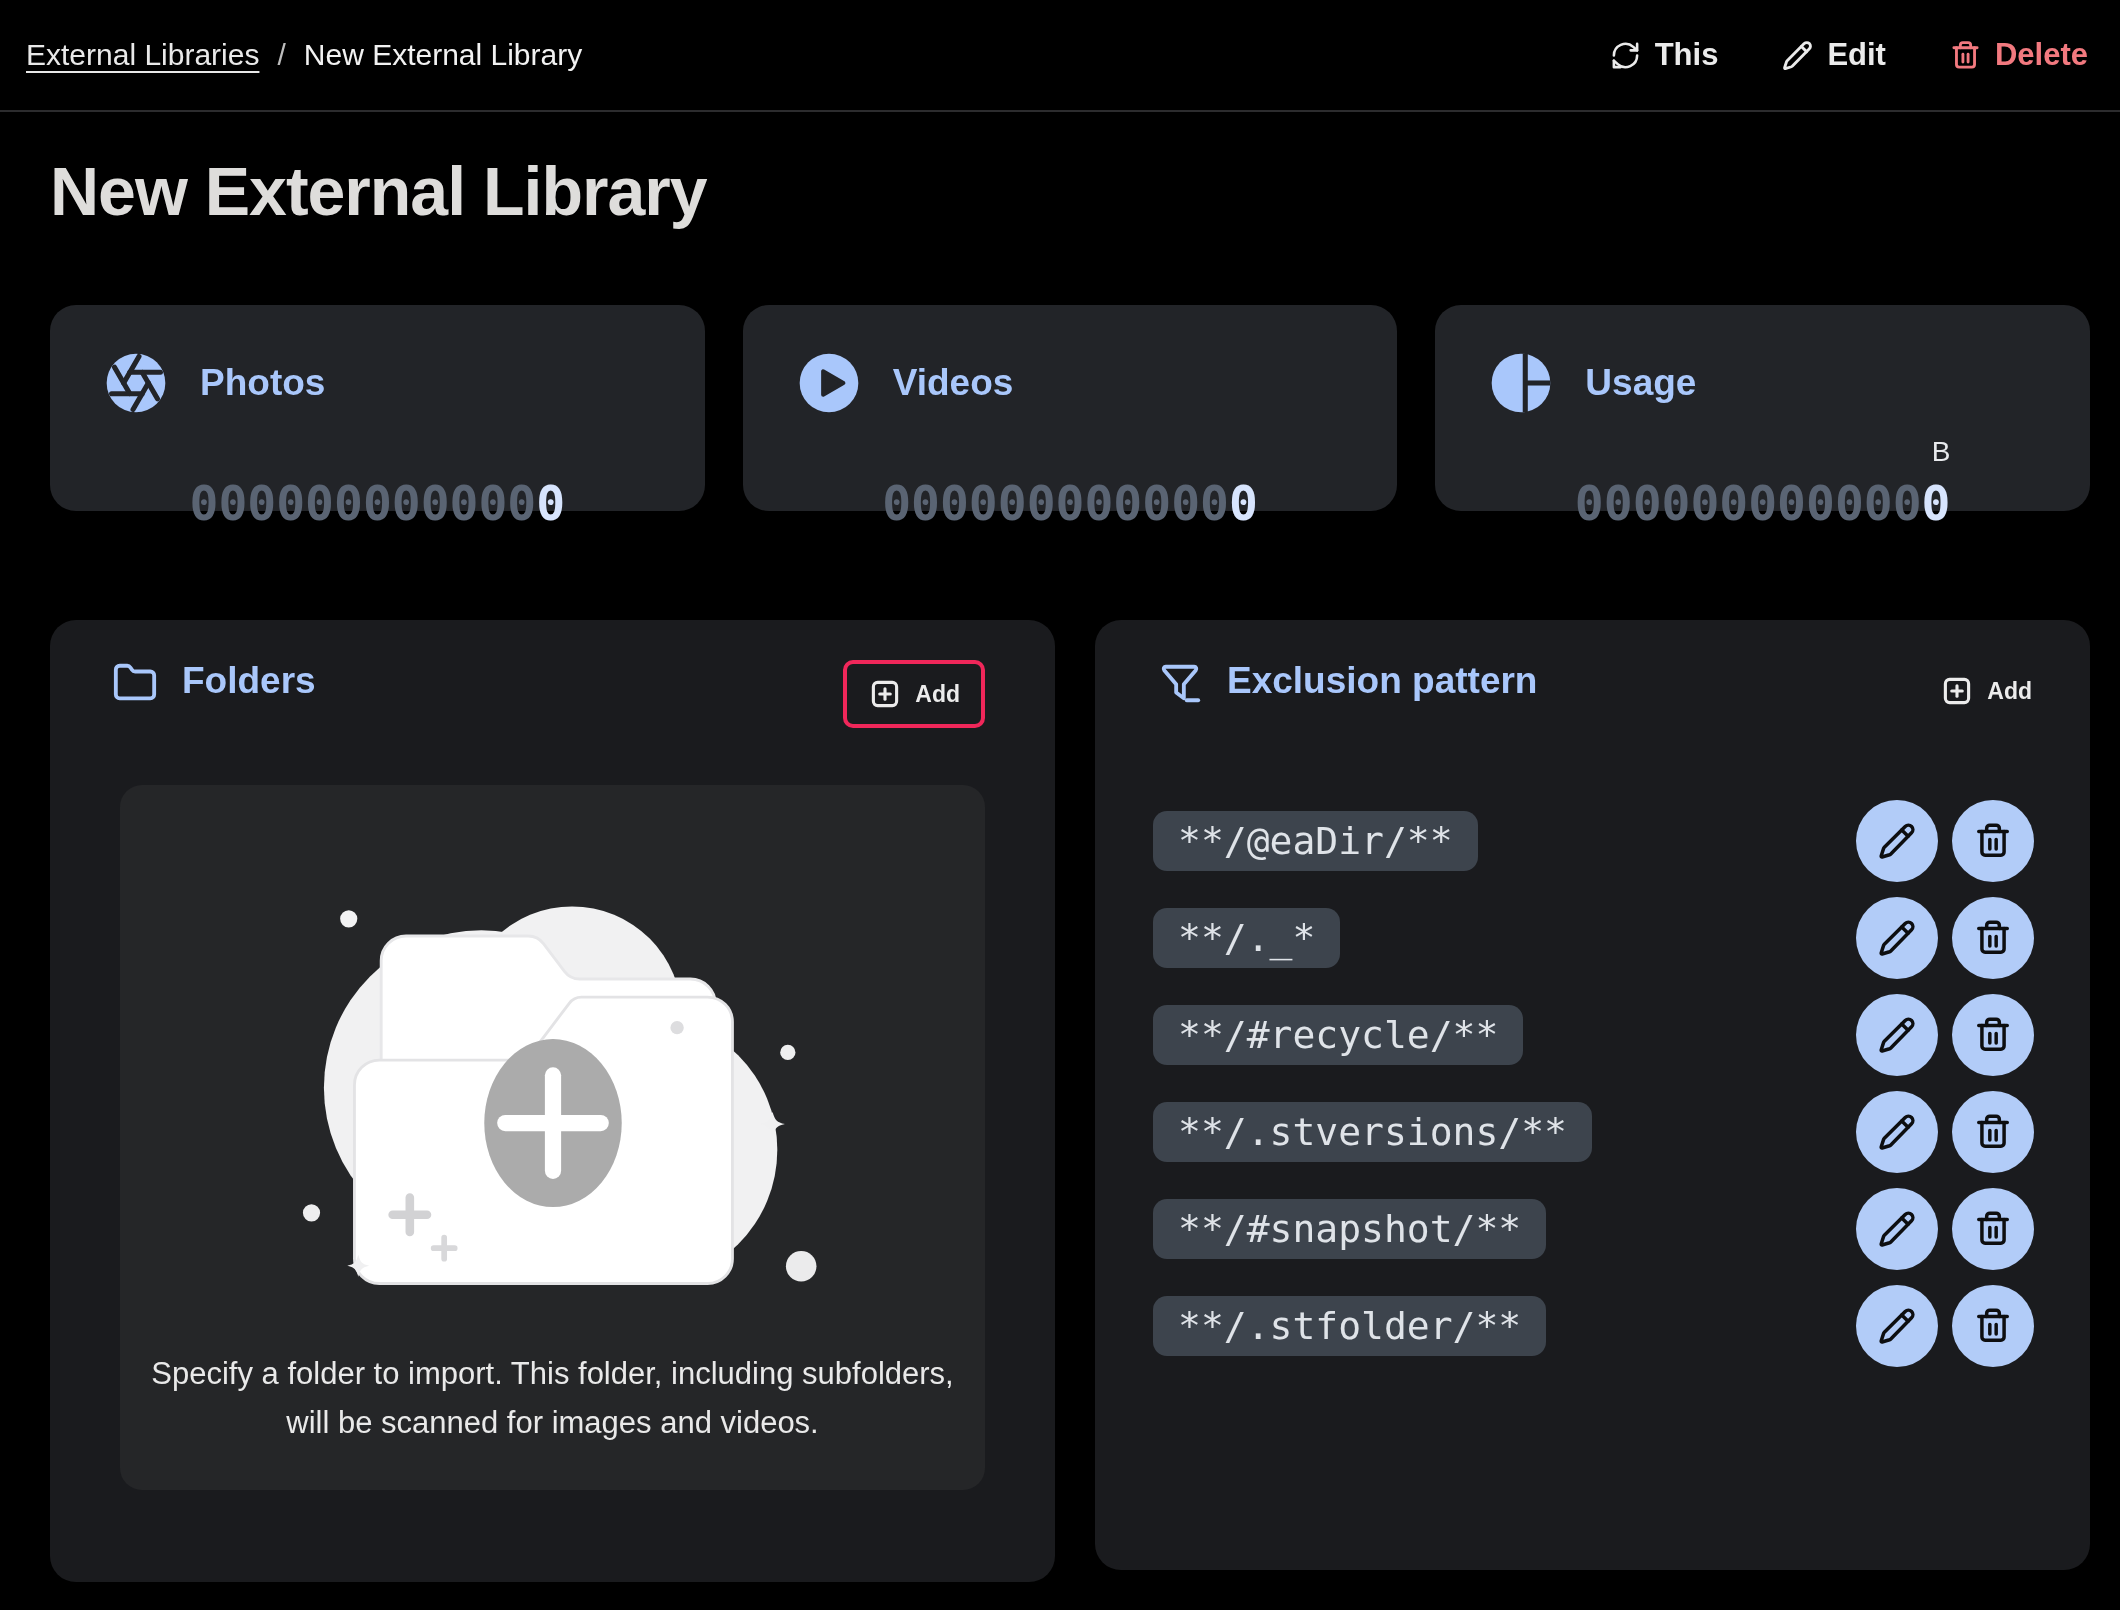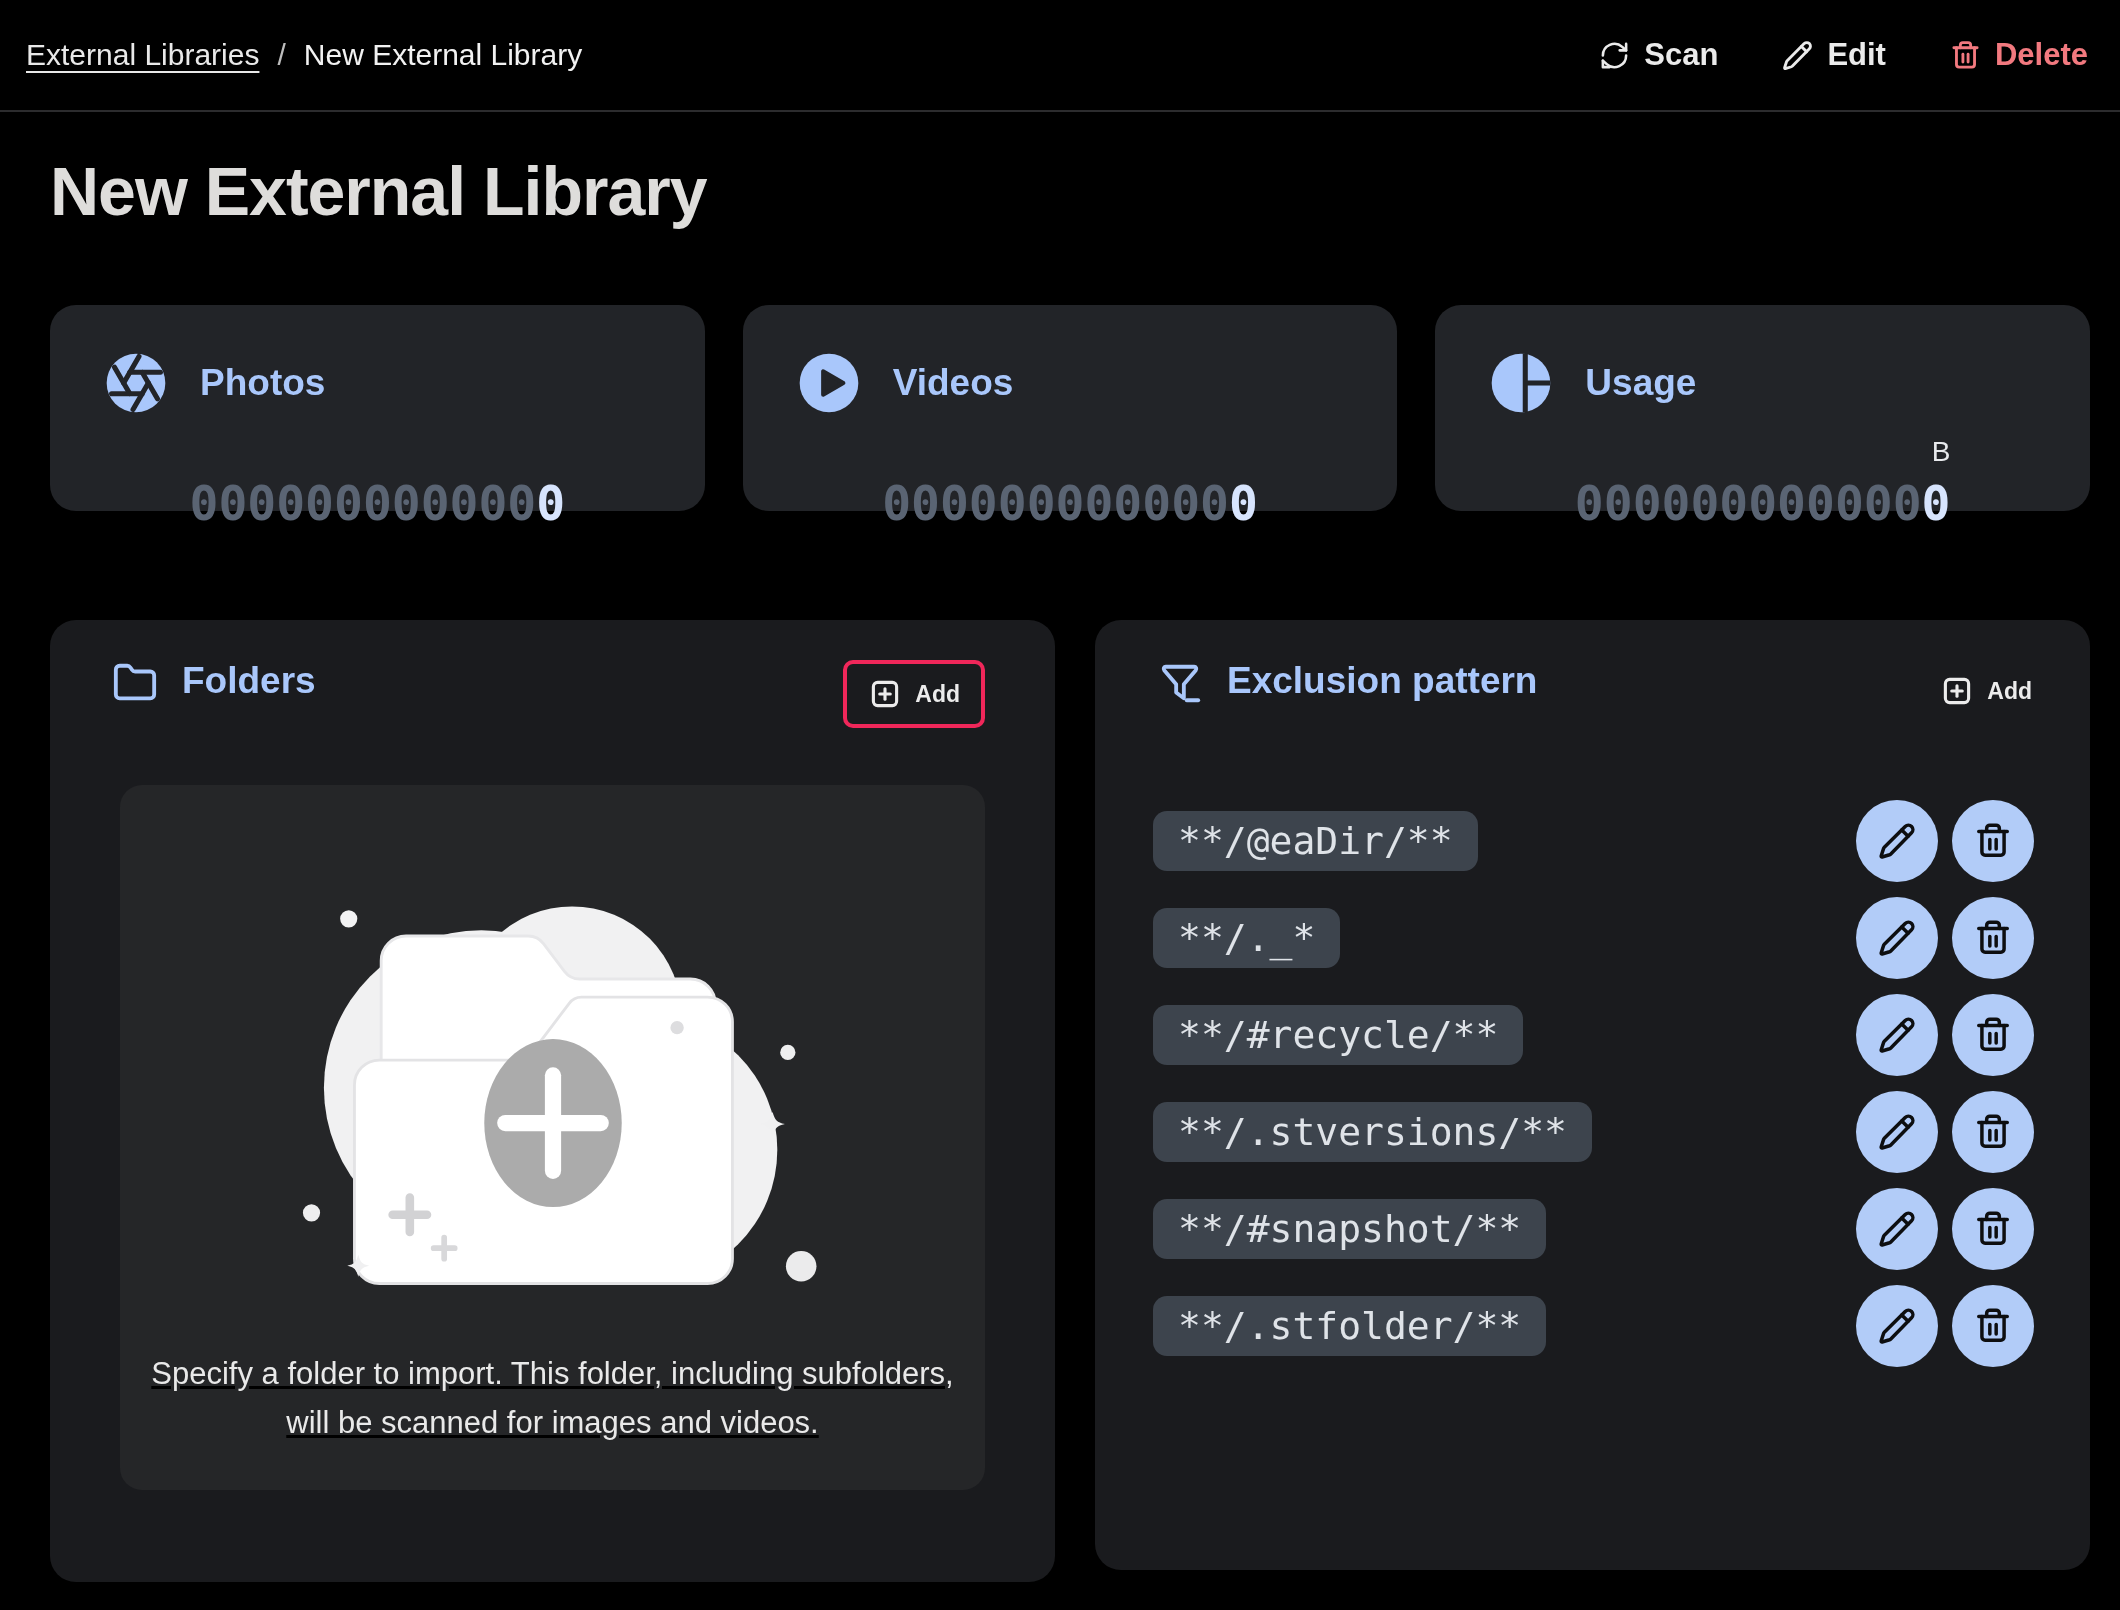--- a/index.html
+++ b/index.html
@@ -67,21 +67,21 @@
     border:none;cursor:pointer;font-family:inherit;font-size:23px;font-weight:600;
     color:var(--text-light);}
   .add-btn .ic{width:34px;height:34px;}
   .add-btn.folders-add{right:70px;top:40px;border:4px solid var(--highlight-ring);
     border-radius:10px;padding:13px 21px;}
   .add-btn.exclusion-add{right:58px;top:54px;}
 
   
   .empty-card{position:absolute;left:70px;top:165px;width:865px;height:705px;
     background:var(--inner-card-bg);border-radius:22px;display:flex;flex-direction:column;
-    align-items:center;padding-top:88px;text-decoration:underline;}
+    align-items:center;padding-top:88px;}
   .empty-caption{margin-top:56px;width:820px;text-align:center;font-size:31px;
     line-height:49px;font-weight:500;color:#e9e9e9;}
 
   
   .pattern-list{position:absolute;left:58px;right:56px;top:172px;}
   .pattern-row{display:flex;align-items:center;height:97px;}
   .pattern-pill{display:inline-flex;align-items:center;height:60px;padding:0 25px;
     background:var(--pill-bg);border-radius:14px;font-family:"DejaVu Sans Mono",monospace;
     font-size:38px;font-weight:500;color:#dfe3e8;margin-right:auto;}
   .row-actions{display:flex;align-items:center;gap:14px;}
@@ -170,21 +170,21 @@
     <div class="breadcrumb">
       <span class="crumb-link">External Libraries</span>
       <span class="crumb-sep">/</span>
       <span class="crumb-current">New External Library</span>
     </div>
     <div class="header-actions">
       <button class="hbtn">
         <svg class="ic">
             <use href="#i-sync"></use>
           </svg>
-        <span>Scan</span>
+        <span>This</span>
       </button>
       <button class="hbtn">
         <svg class="ic">
             <use href="#i-pencil"></use>
           </svg>
         <span>Edit</span>
       </button>
       <button class="hbtn danger">
         <svg class="ic">
             <use href="#i-trash"></use>

